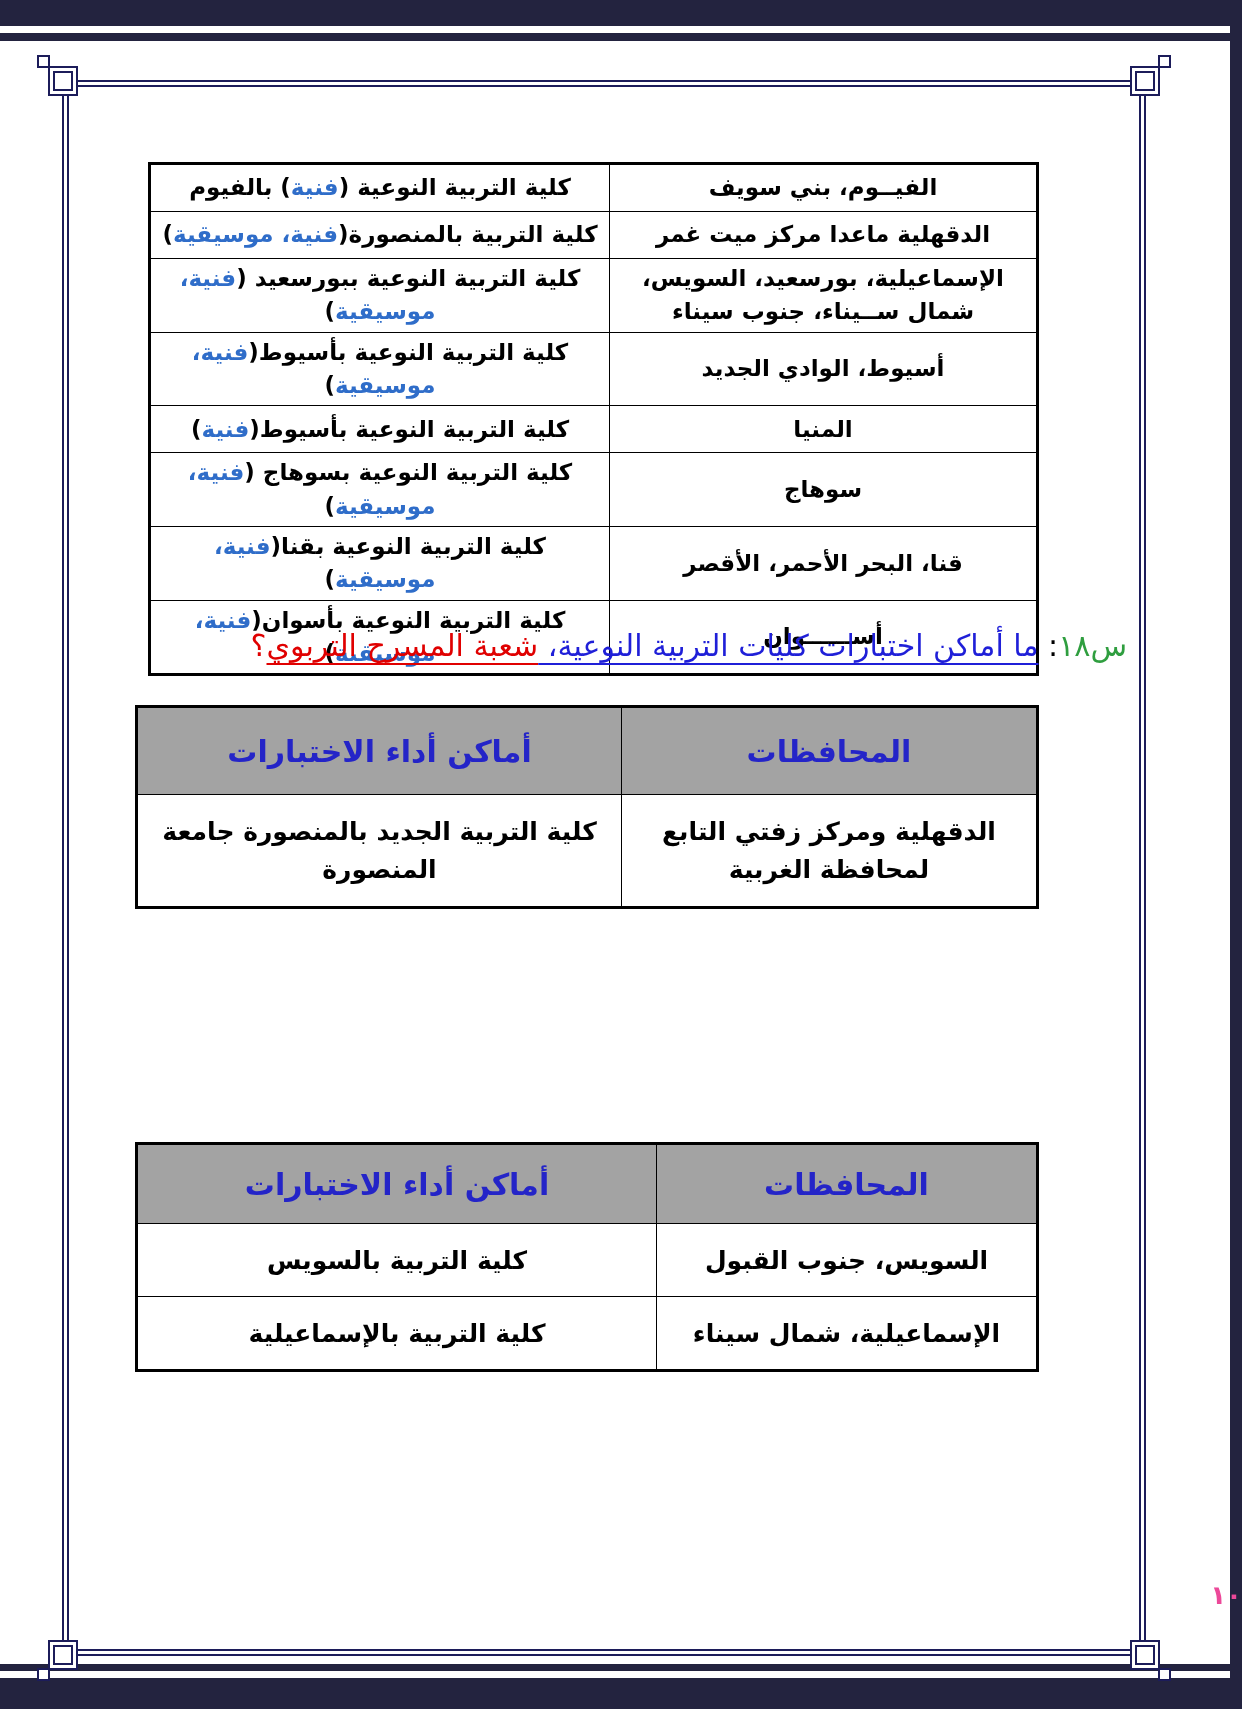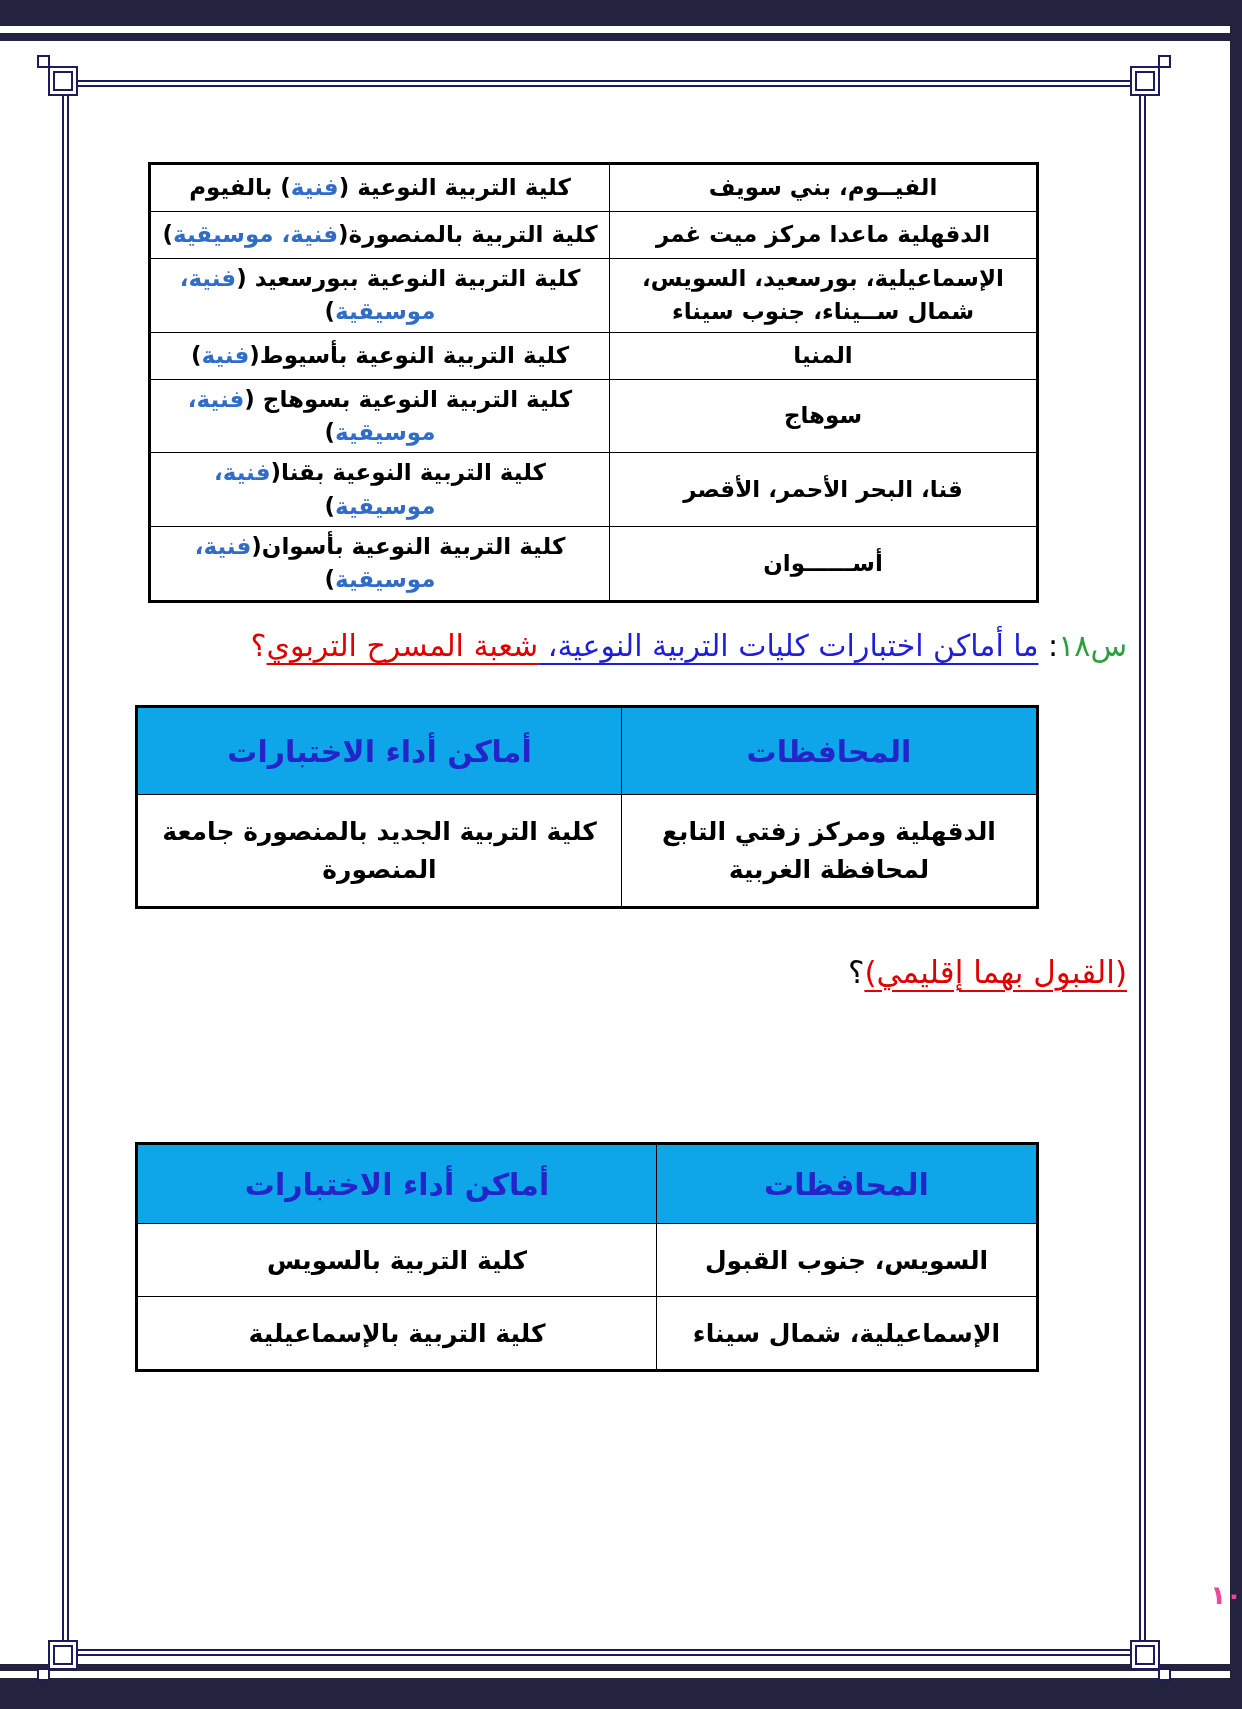--- a/index.html
+++ b/index.html
@@ -29,21 +29,21 @@
   .corner.bl{left:-16px;bottom:-16px;} .corner.bl::before{left:-13px;bottom:-13px;}
   .corner.br{right:-16px;bottom:-16px;} .corner.br::before{right:-13px;bottom:-13px;}
   
   table{border-collapse:collapse;table-layout:fixed;direction:rtl;}
   td,th{border:1.5px solid #000;text-align:center;vertical-align:middle;
         font-weight:bold;color:#000;padding:3px 10px;}
   .t1{position:absolute;left:148px;top:162px;width:888px;border:3px solid #000;}
   .t1 td{font-size:23px;height:40px;line-height:1.45;}
   .t2{position:absolute;left:135px;top:705px;width:901px;border:3.5px solid #000;}
   .t3{position:absolute;left:135px;top:1142px;width:901px;border:3.5px solid #000;}
-  .t2 th,.t3 th{background:#0ea5e9;color:#2424c8;font-size:30px;}
+  .t2 th,.t3 th{background:#a3a3a3;color:#2424c8;font-size:30px;}
   .t2 th{height:80px;} .t3 th{height:72px;}
   .t2 td{font-size:25px;height:105px;line-height:1.5;}
   .t3 td{font-size:25px;height:66px;}
   .cblue{color:#2f6dc9;}
   
   .q{position:absolute;right:115px;direction:rtl;font-weight:normal;}
   .q18{top:628px;left:110px;text-align:right;font-size:30px;}
   .q19{top:942px;left:110px;font-size:31px;line-height:60px;text-align:justify;text-align-last:right;}
   .q19 .redline{text-align:right;margin:0;}
   .q p{margin:0;}
@@ -85,20 +85,24 @@
     </tr>
     <tr>
       <td>الدقهلية ماعدا مركز ميت غمر</td>
       <td><span>كلية التربية بالمنصورة(</span><span class="cblue">فنية، موسيقية</span><span>)</span></td>
     </tr>
     <tr>
       <td>الإسماعيلية، بورسعيد، السويس، شمال ســيناء، جنوب سيناء</td>
       <td><span>كلية التربية النوعية ببورسعيد (</span><span class="cblue">فنية، موسيقية</span><span>)</span></td>
     </tr>
     <tr>
+      <td>أسيوط، الوادي الجديد</td>
+      <td><span>كلية التربية النوعية بأسيوط(</span><span class="cblue">فنية، موسيقية</span><span>)</span></td>
+    </tr>
+    <tr>
       <td>المنيا</td>
       <td><span>كلية التربية النوعية بأسيوط(</span><span class="cblue">فنية</span><span>)</span></td>
     </tr>
     <tr>
       <td>سوهاج</td>
       <td><span>كلية التربية النوعية بسوهاج (</span><span class="cblue">فنية، موسيقية</span><span>)</span></td>
     </tr>
     <tr>
       <td>قنا، البحر الأحمر، الأقصر</td>
       <td><span>كلية التربية النوعية بقنا(</span><span class="cblue">فنية، موسيقية</span><span>)</span></td>
@@ -125,21 +129,20 @@
       <th>أماكن أداء الاختبارات</th>
     </tr>
     <tr>
       <td>الدقهلية ومركز زفتي التابع لمحافظة الغربية</td>
       <td>كلية التربية الجديد بالمنصورة جامعة المنصورة</td>
     </tr>
   </tbody>
 </table>
 
 <div class="q q19">
-  <p class="redline"><span class="redt u">(القبول بهما إقليمي)</span><span class="blk">؟</span></p>
 </div>
 
 <table class="t3" dir="rtl">
   <colgroup>
       <col style="width:381px">
       <col style="width:520px">
     </colgroup>
   <tbody>
     <tr>
       <th>المحافظات</th>

